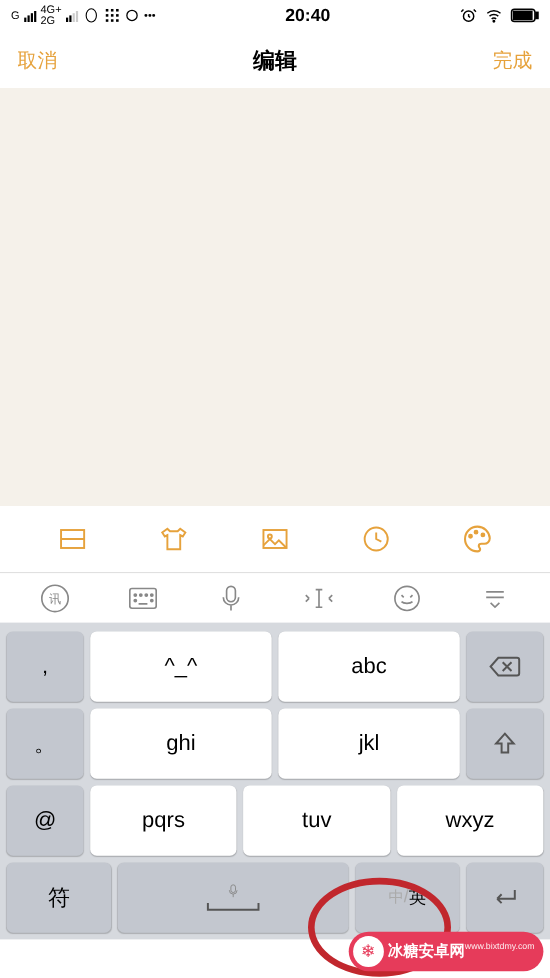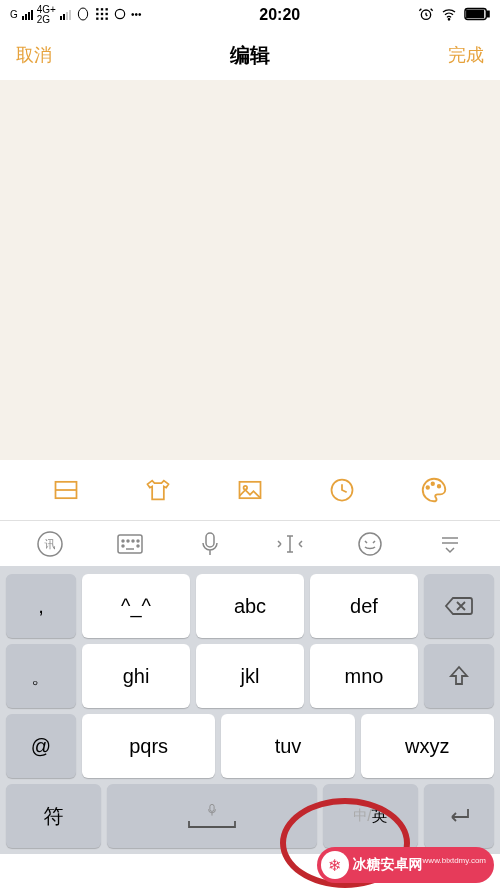--- a/index.html
+++ b/index.html
@@ -82,21 +82,21 @@
           <rect x="18" y="10" width="4" height="4"></rect>
           <rect x="2" y="18" width="4" height="4"></rect>
           <rect x="10" y="18" width="4" height="4"></rect>
           <rect x="18" y="18" width="4" height="4"></rect>
         </svg></span>
     <span><svg width="14" height="14" viewBox="0 0 24 24" fill="none" stroke="#000" stroke-width="2">
           <circle cx="12" cy="12" r="8"></circle>
         </svg></span>
     <span class="status-text">•••</span>
   </div>
-  <div class="status-center">20:20</div>
+  <div class="status-center">20:40</div>
   <div class="status-right">
     <span><svg width="16" height="16" viewBox="0 0 24 24" fill="none" stroke="#000" stroke-width="2">
           <circle cx="12" cy="13" r="7"></circle>
           <path d="M12 10v3l2 2M5 4L2 7M19 4l3 3"></path>
         </svg></span>
     <span><svg width="18" height="16" viewBox="0 0 24 24" fill="none" stroke="#000" stroke-width="2">
           <path d="M3 9a14 14 0 0118 0M6 13a9 9 0 0112 0M9 17a4 4 0 016 0"></path>
           <circle cx="12" cy="20" r="1" fill="#000"></circle>
         </svg></span>
     <span><svg width="26" height="14" viewBox="0 0 28 14" fill="none" stroke="#000" stroke-width="1.5">
@@ -193,33 +193,31 @@
         <path d="M8 14l4 4 4-4"></path>
       </svg>
     </div>
 </div>
 
 <div class="keyboard">
   <div class="kb-row">
     <div class="key narrow func">,</div>
     <div class="key main">^_^</div>
     <div class="key main">abc</div>
-    <div class="key main">def</div>
     <div class="key narrow func">
         <svg width="30" height="22" viewBox="0 0 30 22" fill="none" stroke="#555" stroke-width="1.8">
           <path d="M9 3h17a2 2 0 012 2v12a2 2 0 01-2 2H9l-7-8z"></path>
           <path d="M13 7l8 8M21 7l-8 8"></path>
         </svg>
       </div>
   </div>
   <div class="kb-row">
     <div class="key narrow func">。</div>
     <div class="key main">ghi</div>
     <div class="key main">jkl</div>
-    <div class="key main">mno</div>
     <div class="key narrow func">
         <svg width="24" height="24" viewBox="0 0 24 24" fill="none" stroke="#555" stroke-width="1.8">
           <path d="M12 3l8 9h-5v8h-6v-8H4z"></path>
         </svg>
       </div>
   </div>
   <div class="kb-row">
     <div class="key narrow func">@</div>
     <div class="key main">pqrs</div>
     <div class="key main">tuv</div>

